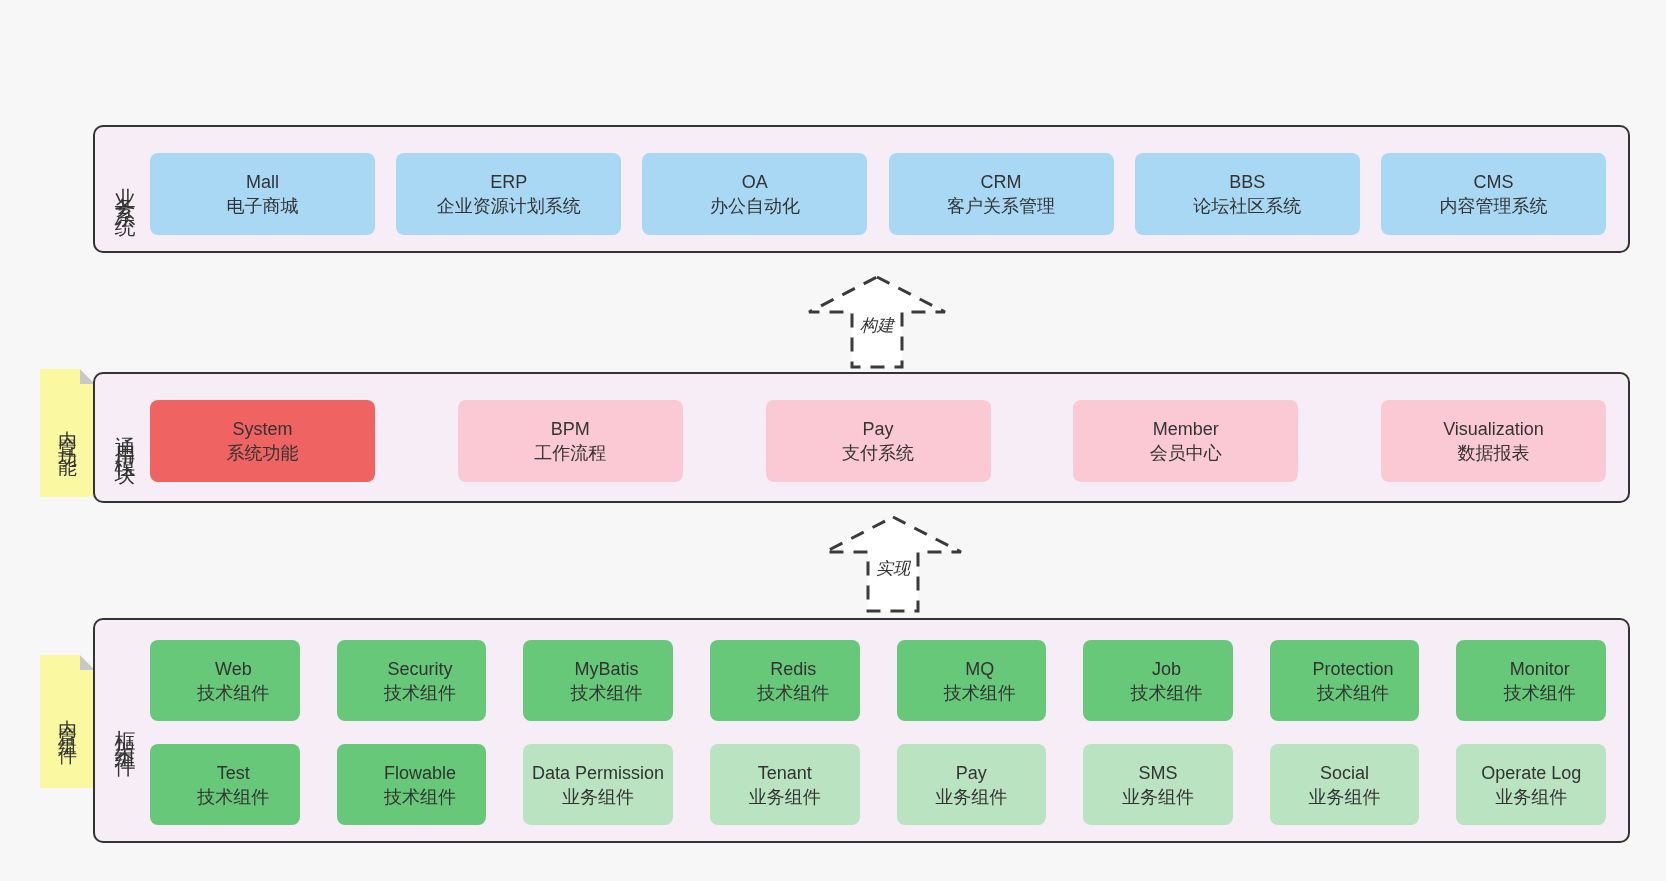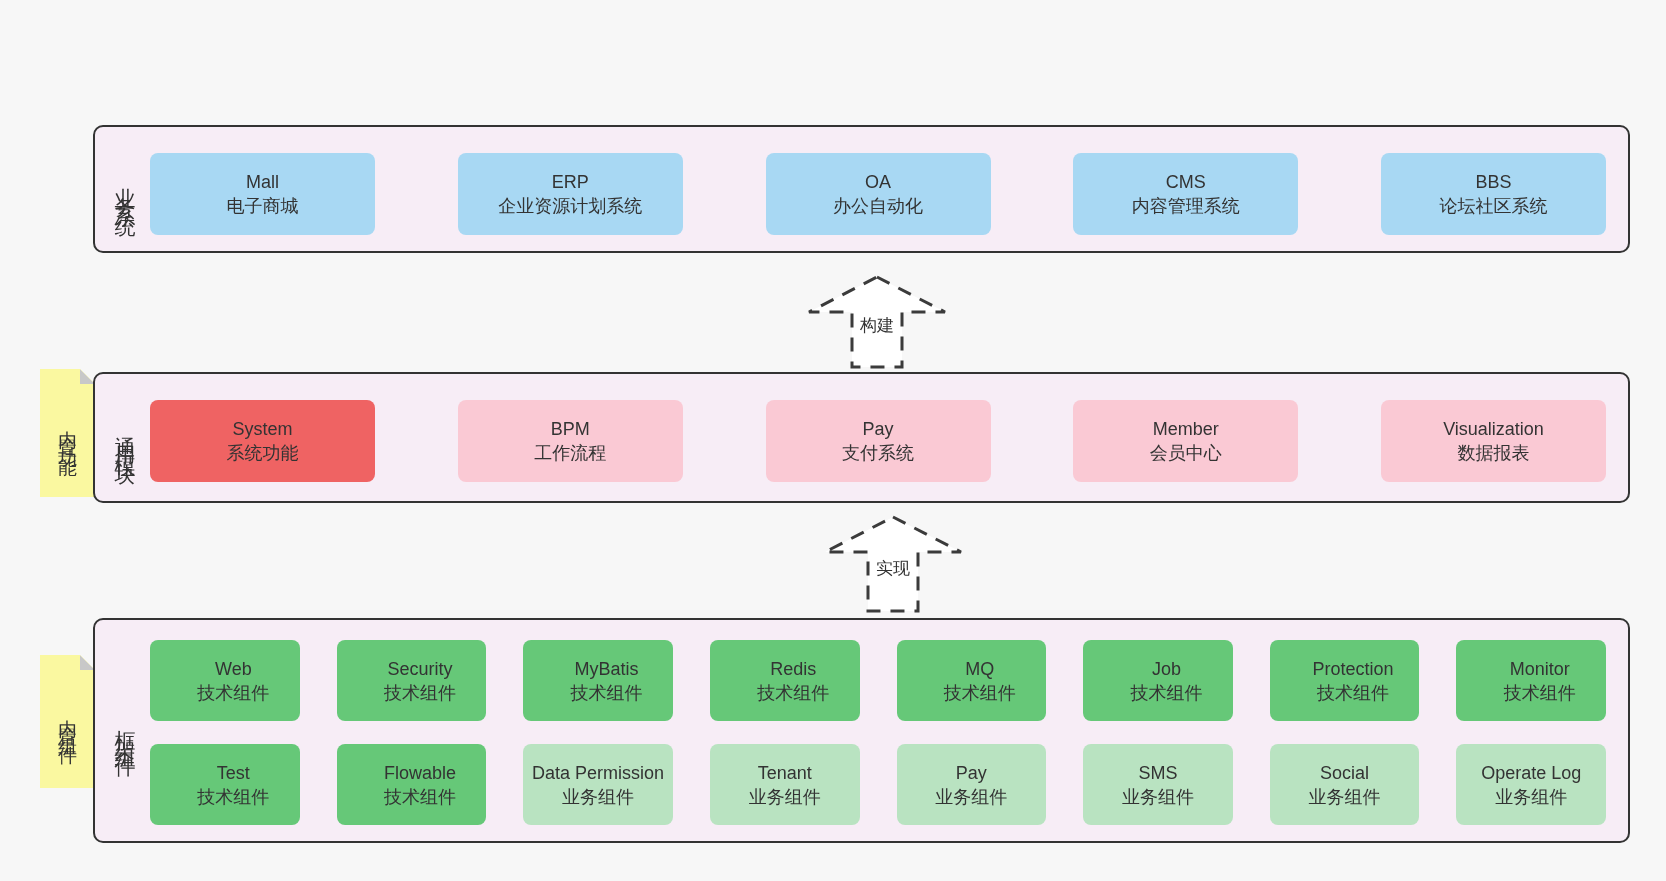--- a/index.html
+++ b/index.html
@@ -59,21 +59,21 @@
   #note-framework{top:655px;height:133px;}
   .note-fold{
     position:absolute;top:0;right:0;width:15px;height:15px;
     background:var(--note-fold);
     clip-path:polygon(0 0,100% 100%,0 100%);
   }
   .note-label{
     writing-mode:vertical-rl;text-orientation:upright;
     font-size:19px;letter-spacing:9px;color:var(--text);white-space:nowrap;
   }
-  .arrow{position:absolute;}
+  .arrow{position:absolute;font-style:italic;}
   #arrow-build{left:806px;top:274px;}
   #arrow-implement{left:822px;top:514px;}
   .arrow svg{display:block;}
   .arrow path{
     fill:var(--arrow-fill);stroke:var(--arrow-stroke);
     stroke-width:3;stroke-dasharray:14 10;stroke-linejoin:miter;
   }
   .arrow text{
     font-family:"Liberation Sans","DejaVu Sans",sans-serif;
     font-size:17px;fill:var(--text);
@@ -100,26 +100,30 @@
       </div>
       <div class="box blue">
         <div class="en">ERP</div>
         <div class="zh">企业资源计划系统</div>
       </div>
       <div class="box blue">
         <div class="en">OA</div>
         <div class="zh">办公自动化</div>
       </div>
       <div class="box blue">
+        <div class="en">CRM</div>
+        <div class="zh">客户关系管理</div>
+      </div>
+      <div class="box blue">
+        <div class="en">BBS</div>
+        <div class="zh">论坛社区系统</div>
+      </div>
+      <div class="box blue">
         <div class="en">CMS</div>
         <div class="zh">内容管理系统</div>
-      </div>
-      <div class="box blue">
-        <div class="en">BBS</div>
-        <div class="zh">论坛社区系统</div>
       </div>
     </div>
 </div>
 
 <div class="arrow" id="arrow-build">
   <svg width="142" height="96" viewBox="0 0 142 96">
     <path d="M71 3 L139 38 L96 38 L96 93 L46 93 L46 38 L3 38 Z"></path>
     <text x="71" y="57" text-anchor="middle">构建</text>
   </svg>
 </div>

